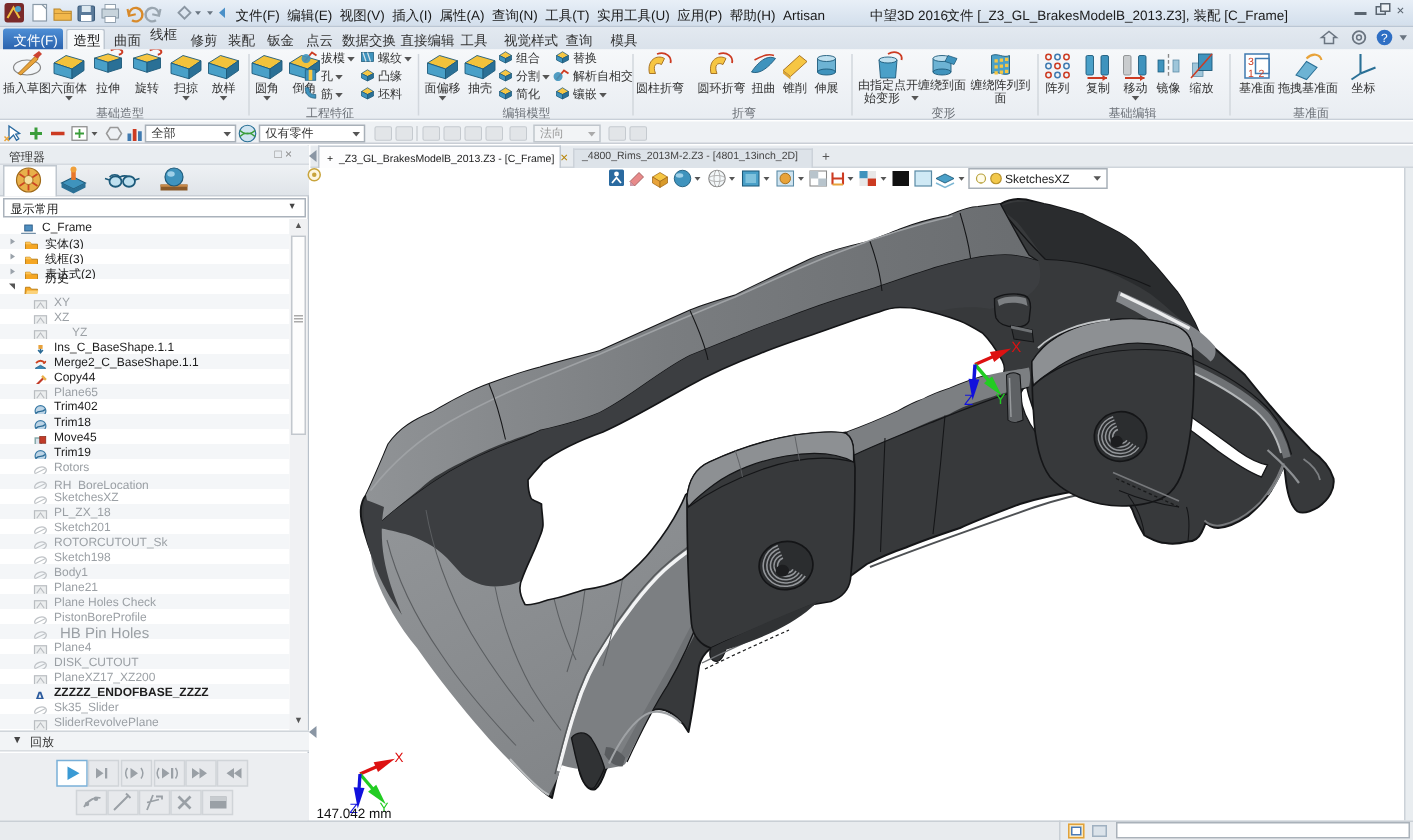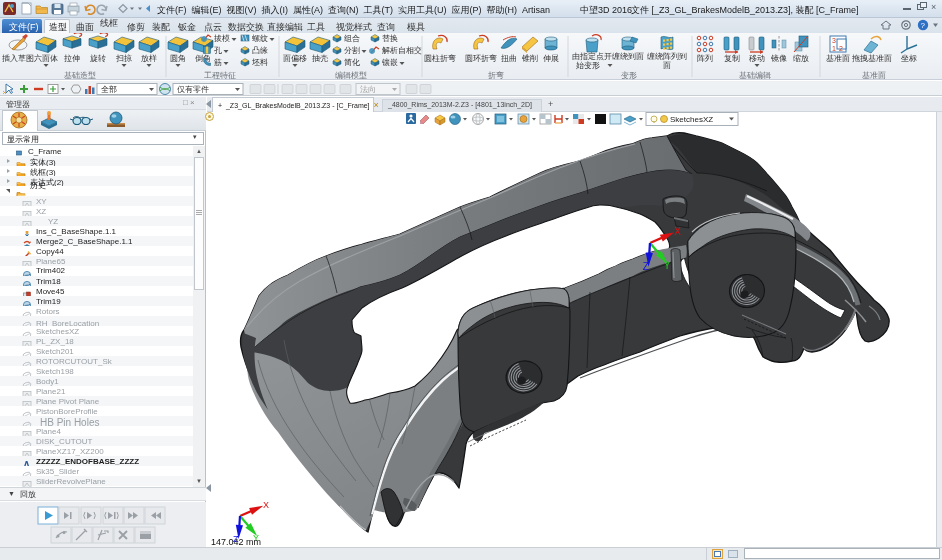--- a/index.html
+++ b/index.html
@@ -515,21 +515,21 @@
 <div class="abs" style="left:22px;top:240px;width:10px;height:10px"><svg width="10" height="10">
         <rect x="1" y="1.5" width="8" height="7" fill="#eceeef" stroke="#b9bdc1" stroke-width=".8"></rect>
         <path d="M2.5 6.5 L5 3 L7.5 6.5" stroke="#b9bdc1" fill="none" stroke-width=".8"></path>
       </svg></div>
 <div class="tx" style="left:36px;top:241px;font-size:8px;color:#9ba0a5">Plane21</div>
 <div class="abs" style="left:0;top:250px;width:193px;height:10px;background:#f4f6f8"></div>
 <div class="abs" style="left:22px;top:250px;width:10px;height:10px"><svg width="10" height="10">
         <rect x="1" y="1.5" width="8" height="7" fill="#eceeef" stroke="#b9bdc1" stroke-width=".8"></rect>
         <path d="M2.5 6.5 L5 3 L7.5 6.5" stroke="#b9bdc1" fill="none" stroke-width=".8"></path>
       </svg></div>
-<div class="tx" style="left:36px;top:251px;font-size:8px;color:#9ba0a5">Plane Pivot Plane</div>
+<div class="tx" style="left:36px;top:251px;font-size:8px;color:#9ba0a5">Plane Holes Check</div>
 <div class="abs" style="left:0;top:260px;width:193px;height:10px;background:#ffffff"></div>
 <div class="abs" style="left:22px;top:260px;width:10px;height:10px"><svg width="10" height="10">
         <ellipse cx="5" cy="5" rx="4" ry="2.6" fill="none" stroke="#c0c4c8" stroke-width=".9" transform="rotate(-18 5 5)"></ellipse>
         <path d="M2 6.5 L8 3.5" stroke="#c0c4c8" stroke-width=".8"></path>
       </svg></div>
 <div class="tx" style="left:36px;top:261px;font-size:8px;color:#9ba0a5">PistonBoreProfile</div>
 <div class="abs" style="left:0;top:270px;width:193px;height:10px;background:#f4f6f8"></div>
 <div class="abs" style="left:22px;top:270px;width:10px;height:10px"><svg width="10" height="10">
         <ellipse cx="5" cy="5" rx="4" ry="2.6" fill="none" stroke="#c0c4c8" stroke-width=".9" transform="rotate(-18 5 5)"></ellipse>
         <path d="M2 6.5 L8 3.5" stroke="#c0c4c8" stroke-width=".8"></path>

